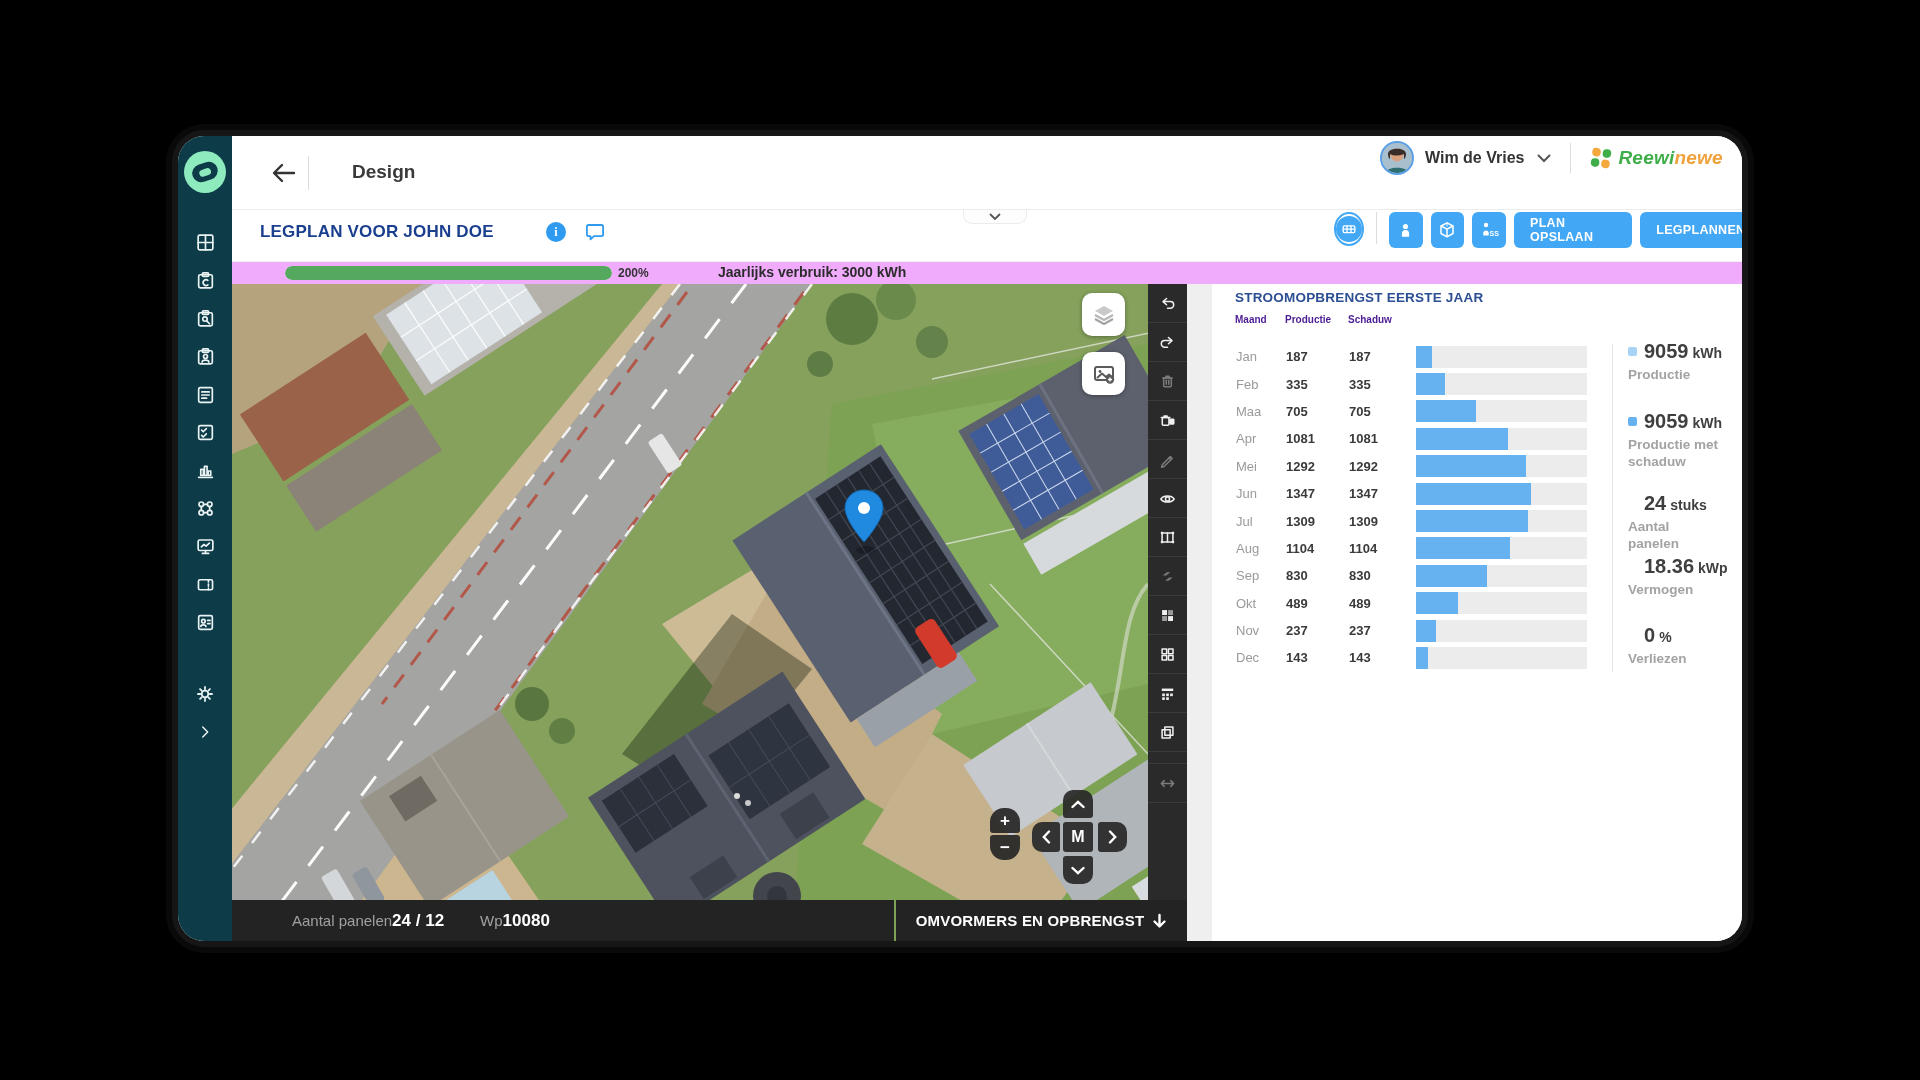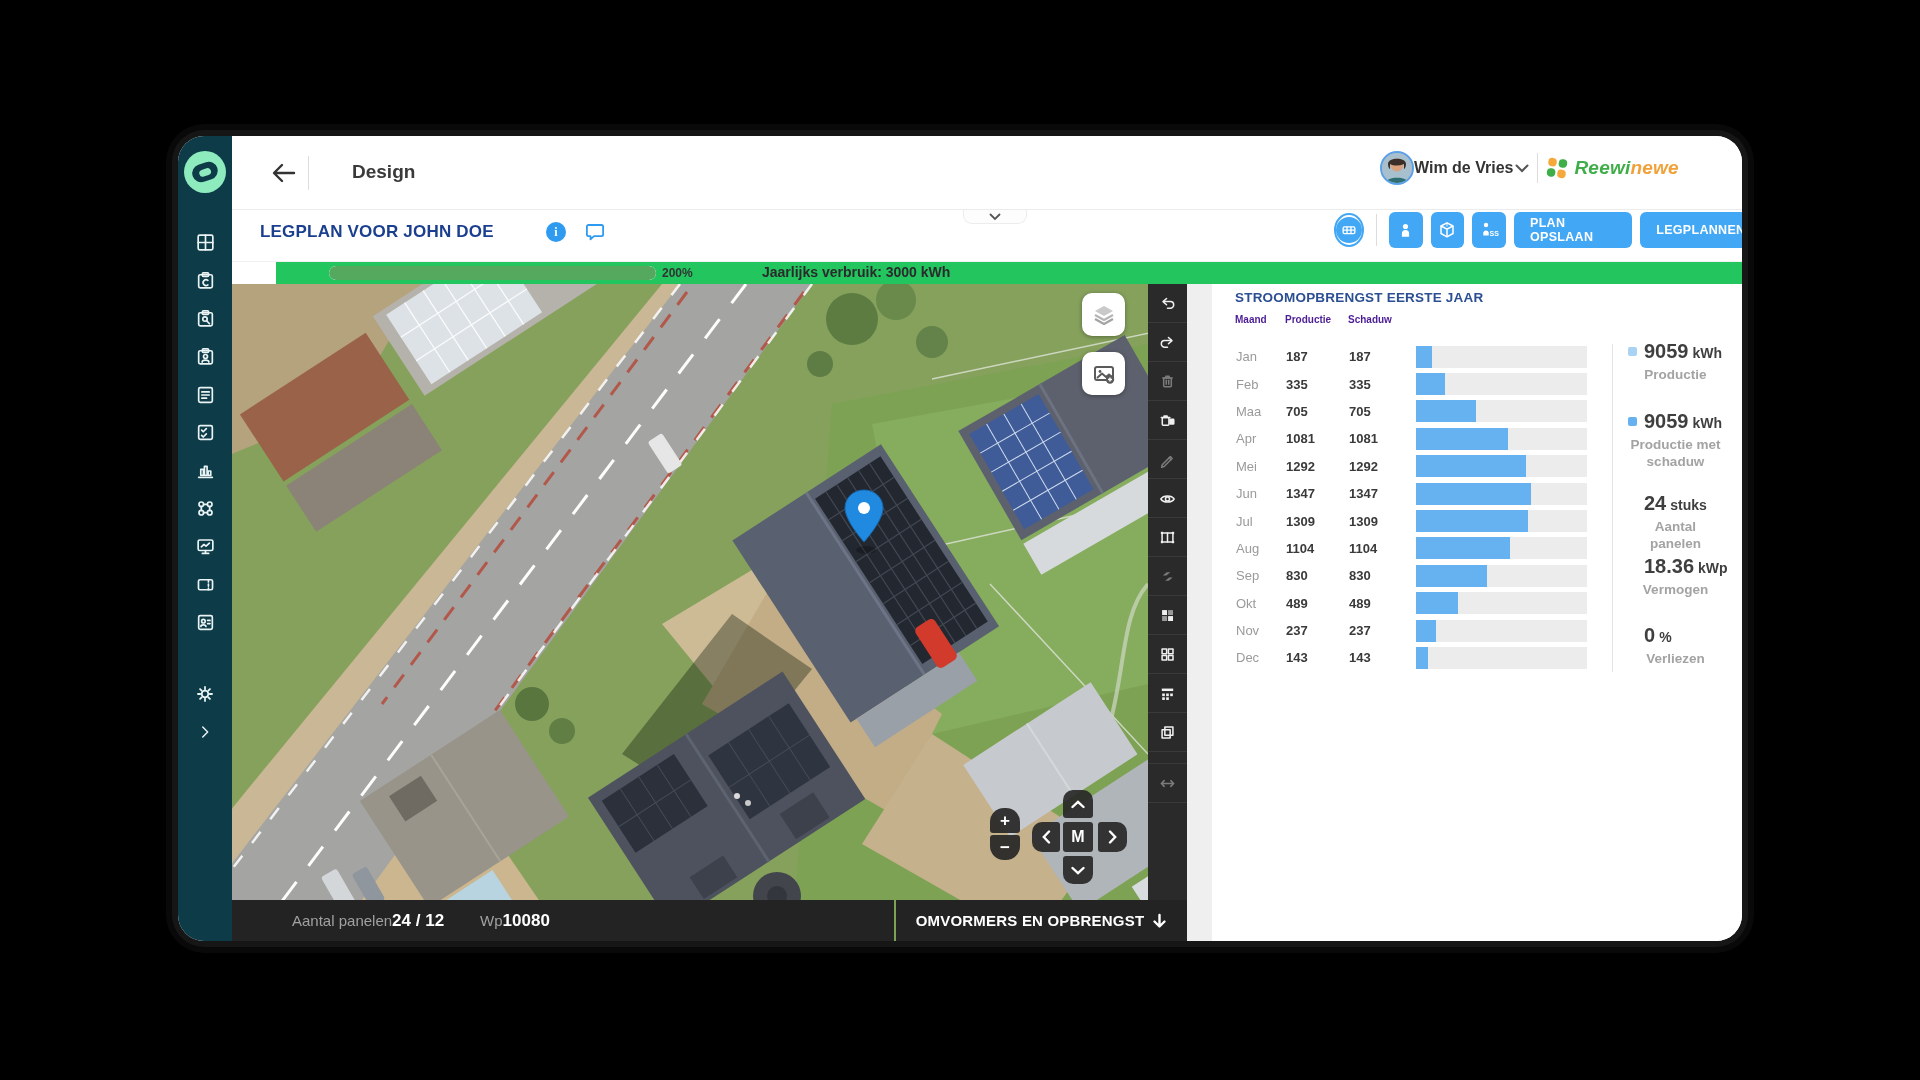--- a/index.html
+++ b/index.html
@@ -23,21 +23,21 @@
     justify-content:center; cursor:pointer; }
   .side-bottom { position:absolute; left:0; top:548px; width:54px; display:flex; flex-direction:column;
     align-items:center; gap:18px; }
 
   
   .topbar { position:absolute; left:54px; top:0; width:1510px; height:74px; background:#fff;
     border-bottom:1px solid #ececec; }
   .back { position:absolute; left:38px; top:24px; width:28px; height:26px; color:#333; cursor:pointer; }
   .tb-div { position:absolute; left:76px; top:20px; width:1px; height:34px; background:#ddd; }
   .page-title { position:absolute; left:92px; top:25px; font-size:19px; font-weight:700; color:#3a3a3a;margin-left:28px; }
-  .user-area { position:absolute; left:1148px; top:15px; height:34px; display:flex; align-items:center; }
+  .user-area { position:absolute; left:1148px; top:5px; height:34px; display:flex; align-items:center; gap:11px; }
   .avatar { width:34px; height:34px; border-radius:50%; border:2px solid #5aa0e8; overflow:hidden;
     background:#9fb6c6; flex:none; }
   .uname { font-size:16px; font-weight:700; color:#333; }
   .chev { color:#555; margin-left:2px; }
   .ua-div { width:1px; height:30px; background:#ddd; margin:0 8px; }
   .brand { display:flex; align-items:center; gap:6px; font-size:19px; font-weight:800;
     font-style:italic; letter-spacing:.2px; }
   .brand .g { color:#3fae49; } .brand .o { color:#f0a13a; }
 
   
@@ -45,33 +45,33 @@
     border-bottom:1px solid #f1f1f1; }
   .plan-title { position:absolute; left:82px; top:86px; font-size:17px; font-weight:800;
     color:#1b3f8f; letter-spacing:.2px; }
   .info-ic { position:absolute; left:368px; top:86px; width:20px; height:20px; border-radius:50%;
     background:#2f9bf0; color:#fff; font-size:12px; font-weight:800; display:flex; align-items:center;
     justify-content:center; cursor:pointer; font-family:"Liberation Serif", serif; }
   .chat-ic { position:absolute; left:406px; top:85px; width:22px; height:22px; color:#2f9bf0; cursor:pointer; }
   .notch { position:absolute; left:785px; top:74px; width:64px; height:14px; background:#fdfdfd;
     border:1px solid #ececec; border-top:none; border-radius:0 0 9px 9px;
     display:flex; align-items:center; justify-content:center; color:#555; cursor:pointer; z-index:5; }
-  .sh-right { position:absolute; left:1156px; top:76px; height:36px; display:flex; align-items:center; gap:8px; }
+  .sh-right { position:absolute; left:1156px; top:76px; height:36px; display:flex; gap:8px; }
   .circle-btn { width:34px; height:34px; border-radius:50%; border:2px solid #42a7f5;
     display:flex; align-items:center; justify-content:center; cursor:pointer; }
   .circle-btn .in { width:26px; height:26px; border-radius:50%; background:#42a7f5; color:#fff;
     display:flex; align-items:center; justify-content:center; }
   .sh-div { width:1px; height:32px; background:#ddd; margin:0 4px; }
   .ic-btn { width:40px; height:36px; background:#42a7f5; border-radius:6px; color:#fff;
     display:flex; align-items:center; justify-content:center; cursor:pointer; }
   .txt-btn { height:36px; background:#42a7f5; border-radius:6px; color:#fff; font-size:12.5px;
     font-weight:800; letter-spacing:.3px; display:flex; align-items:center; padding:0 16px; cursor:pointer; }
 
   
-  .progressrow { position:absolute; left:54px; top:126px; width:1510px; height:22px; background:#22c55e;margin-left:44px; }
+  .progressrow { position:absolute; left:54px; top:126px; width:1510px; height:22px; background:#f0abfc; }
   .pbar { position:absolute; left:53px; top:4px; width:327px; height:14px; border-radius:7px;
     background:#e8e8e8; overflow:hidden; }
   .pbar .fill { height:100%; background:#54a95f; border-radius:7px; }
   .ppct { position:absolute; left:386px; top:4px; font-size:12px; font-weight:600; color:#333; }
   .pusage { position:absolute; left:486px; top:2px; font-size:14px; font-weight:700; color:#2b2b2b; }
 
   
   .map { position:absolute; left:54px; top:148px; width:916px; height:657px; overflow:hidden; background:#85a15c; }
   .map svg.scene { display:block; }
   .ovl-btn { position:absolute; width:43px; height:43px; background:#fff; border-radius:10px;
@@ -118,21 +118,21 @@
     grid-template-columns:50px 63px 67px; padding-left:23px; }
   .p-headers span { font-size:10px; font-weight:700; color:#4c1d95; }
   .p-rows { position:absolute; left:0; top:59px; width:410px; }
   .t-row { display:grid; grid-template-columns:50px 63px 67px 171px; padding-left:24px; height:27.4px;
     align-items:center; }
   .t-month { font-size:13px; color:#9a9a9a; }
   .t-val { font-size:13px; font-weight:600; color:#3a3a3a; }
   .t-bar { height:22px; background:#ececec; }
   .t-fill { height:100%; background:#66b1ef; }
   .p-div { position:absolute; left:400px; top:60px; width:1px; height:328px; background:#e4e4e4; }
-  .stat { position:absolute; left:416px; width:120px;text-align:center; }
+  .stat { position:absolute; left:416px; width:120px; }
   .stat .vrow { display:flex; align-items:baseline; }
   .stat .mark { width:9px; height:9px; border-radius:2px; margin-right:7px; align-self:center; flex:none; }
   .stat .val { font-size:20px; font-weight:800; color:#3f3f3f; }
   .stat .unit { font-size:14px; font-weight:800; color:#3f3f3f; margin-left:4px; }
   .stat .lab { font-size:13.5px; font-weight:600; color:#a3a3a3; margin-top:3px; width:95px; line-height:17px; }
   .stat.nomark .vrow { padding-left:16px; }
 </style>
 </head>
 <body>
 

